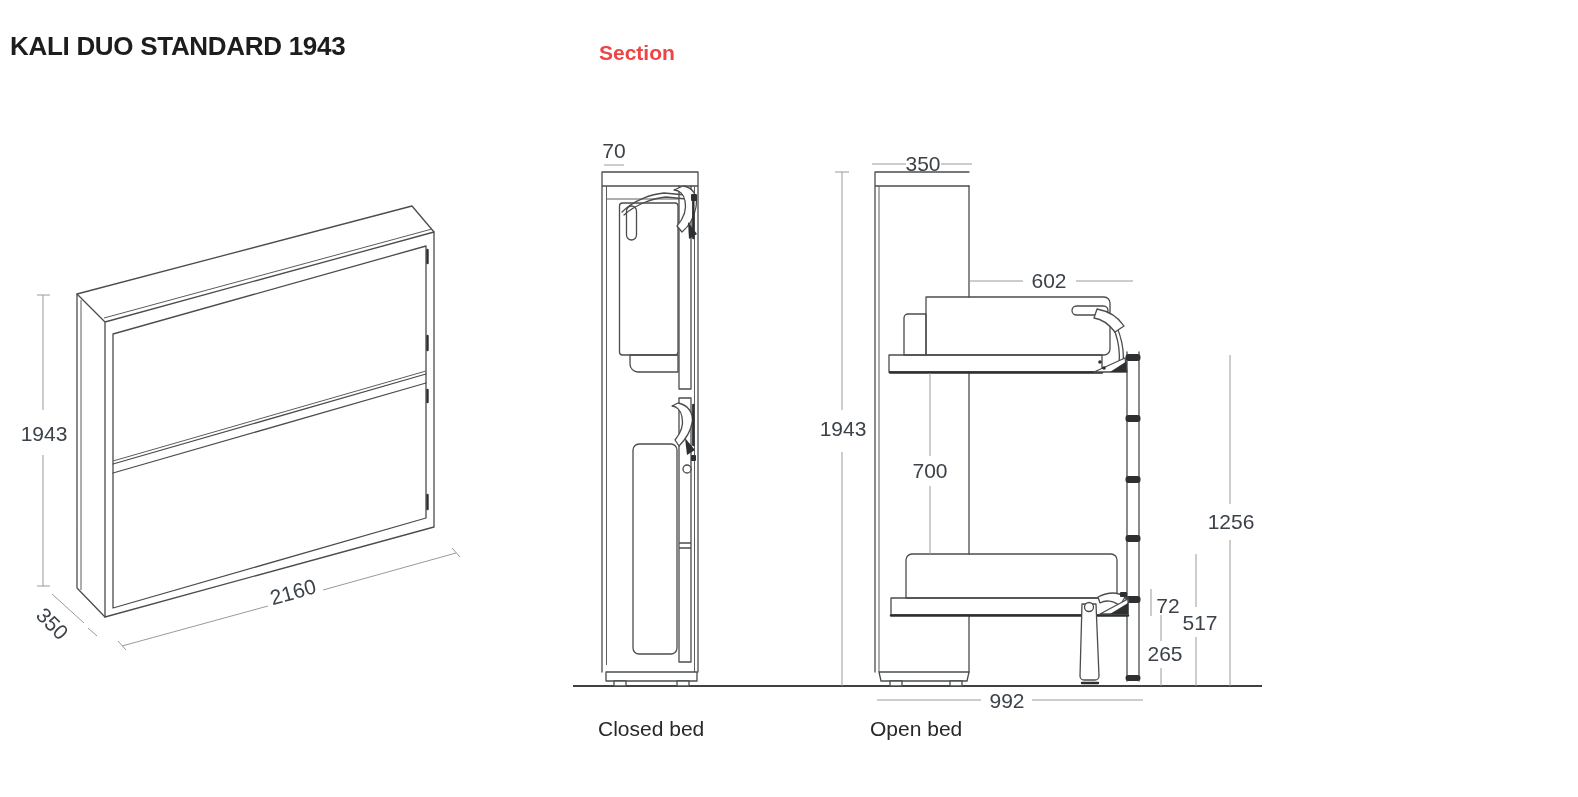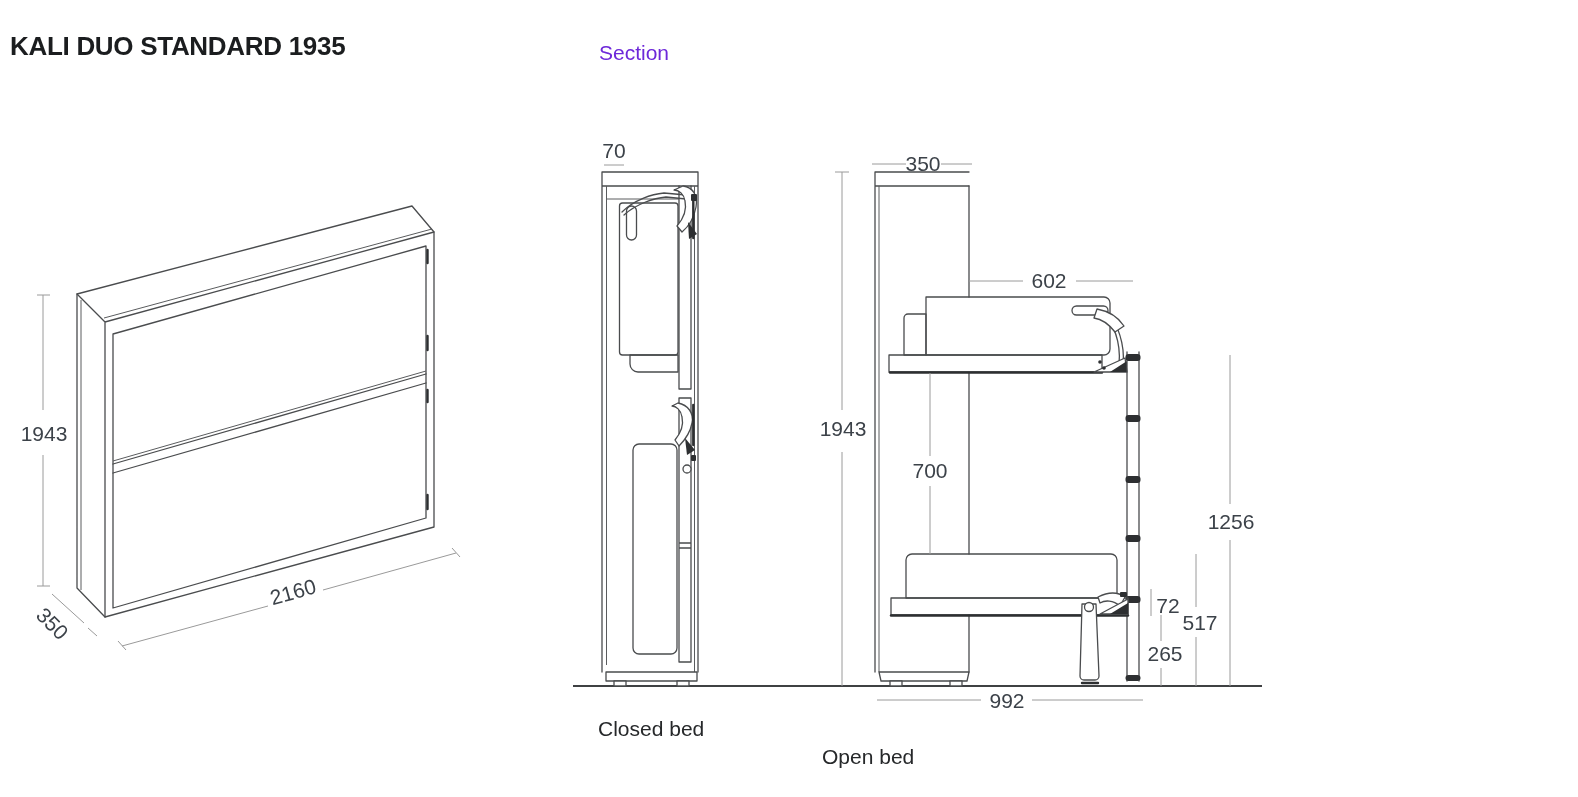--- a/index.html
+++ b/index.html
@@ -10,48 +10,48 @@
     font-family:"Liberation Sans", sans-serif;
     overflow:hidden;
   }
   .title{
     position:absolute;left:10px;top:31px;
     font-size:26px;font-weight:bold;color:#1b1d1f;letter-spacing:-0.3px;
     white-space:nowrap;
   }
   .section-heading{
     position:absolute;left:599px;top:41px;
-    font-size:21px;font-weight:normal;color:#6d28d9;white-space:nowrap;
+    font-size:21px;font-weight:bold;color:#ef4444;white-space:nowrap;
   }
   .caption{
     position:absolute;top:717px;
     font-size:21px;color:#26282a;white-space:nowrap;text-align:right;
   }
   .caption.closed{left:598px;}
-  .caption.open{left:822px;margin-top:28px;}
+  .caption.open{left:870px;}
   svg{position:absolute;left:0;top:0;}
   svg text{
     font-family:"Liberation Sans", sans-serif;
     font-size:21px;
     fill:#3c4249;
   }
   .obj{stroke:#4a4c4e;stroke-width:1.3;fill:none;stroke-linejoin:round;stroke-linecap:round;}
   .objw{stroke:#4a4c4e;stroke-width:1.3;fill:#ffffff;stroke-linejoin:round;stroke-linecap:round;}
   .thin{stroke:#5a5c5e;stroke-width:1;fill:none;}
   .dark{fill:#2d2f31;stroke:none;}
   .darkln{stroke:#2d2f31;stroke-width:2.4;fill:none;stroke-linecap:round;}
   .dim{stroke:#9a9a9a;stroke-width:1;fill:none;}
   .ground{stroke:#3f4143;stroke-width:2.2;fill:none;}
 </style>
 </head>
 <body>
 
 <div id="canvas">
 
-  <div class="title">KALI DUO STANDARD 1935</div>
+  <div class="title">KALI DUO STANDARD 1943</div>
   <div class="section-heading">Section</div>
   <div class="caption closed">Closed bed</div>
   <div class="caption open">Open bed</div>
 
   <svg width="1578" height="797" viewBox="0 0 1578 797">
 
     <g>
 
       <path class="obj" d="M77,294 L412,206 L434,232 L434,527 L105,617 L77,588 Z"></path>
 

